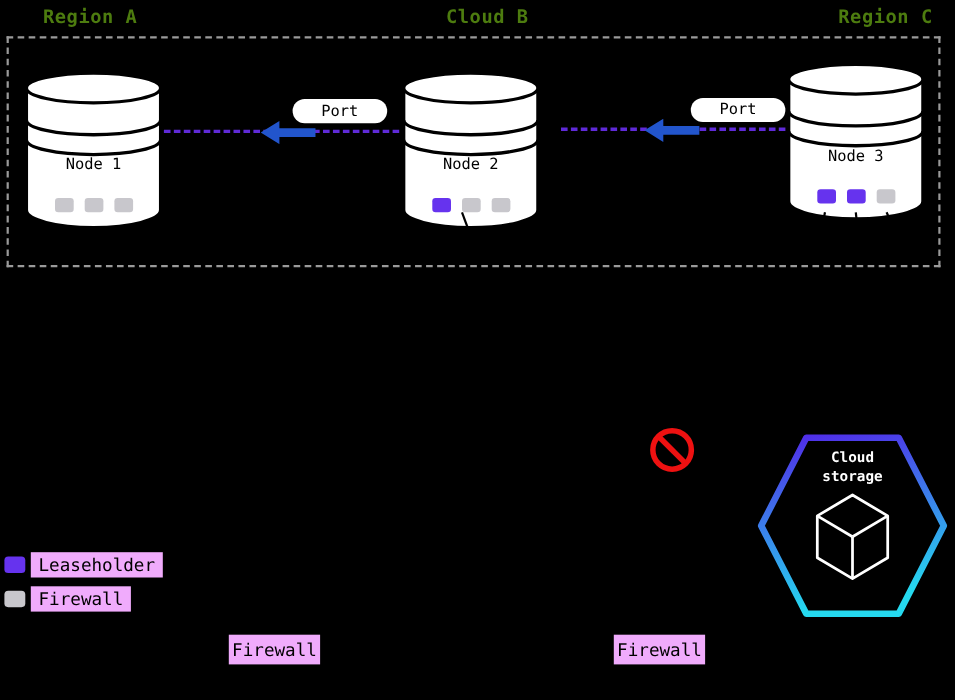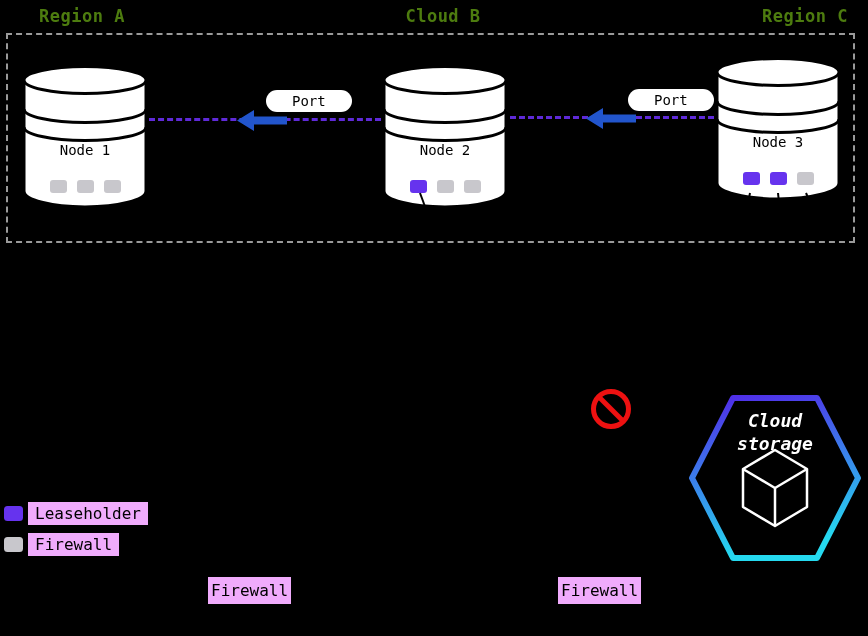--- a/index.html
+++ b/index.html
@@ -40,21 +40,21 @@
   .sq.replica { background:var(--replica,#c8c7cc); }
   .sq.leaseholder { background:var(--leaseholder,#6633ee); }
   .overlay { position:absolute; left:0; top:0; z-index:5; pointer-events:none; }
   
   .ban { position:absolute; left:588px; top:386px; z-index:6; }
   
   .hex-wrap { position:absolute; left:686px; top:392px; width:178px; height:172px; z-index:6; }
   .hex-wrap svg.hex { position:absolute; left:0; top:0; }
   .hex-label {
     position:absolute; left:49px; top:17px; width:80px; text-align:center;
-    color:#fff; font-size:18px; font-weight:bold; line-height:1.3;font-style:italic;
+    color:#fff; font-size:13px; font-weight:bold; line-height:1.3;
   }
   .cube { position:absolute; left:53px; top:56px; }
   
   .legend-swatch { position:absolute; width:19px; height:15px; border-radius:3.5px; z-index:6; }
   .legend-swatch.leaseholder { background:var(--leaseholder,#6633ee); }
   .legend-swatch.replica { background:var(--replica,#c8c7cc); }
   .legend-label, .firewall {
     position:absolute; background:#f0abfc; color:#000; font-size:16px;
     padding:2px 7px; white-space:nowrap; z-index:6;
   }
@@ -92,21 +92,21 @@
       <path d="M3,63 A61 13.5 0 0 0 125,63" fill="none" stroke="#000" stroke-width="3"></path>
     </svg>
     <div class="node-label">Node 1</div>
     <div class="squares">
       <span class="sq replica"></span>
       <span class="sq replica"></span>
       <span class="sq replica"></span>
     </div>
   </div>
 
-  <div class="node" style="left:381px; top:64px;">
+  <div class="node" style="left:364px; top:64px;">
     <svg class="cyl" width="128" height="146" viewBox="0 0 128 146">
       <path d="M3,16 L3,127 A61 16 0 0 0 125,127 L125,16" fill="#ffffff" stroke="#000" stroke-width="3"></path>
       <ellipse cx="64" cy="16" rx="61" ry="13.5" fill="#ffffff" stroke="#000" stroke-width="3"></ellipse>
       <path d="M3,45 A61 13.5 0 0 0 125,45" fill="none" stroke="#000" stroke-width="3"></path>
       <path d="M3,63 A61 13.5 0 0 0 125,63" fill="none" stroke="#000" stroke-width="3"></path>
     </svg>
     <div class="node-label">Node 2</div>
     <div class="squares">
       <span class="sq leaseholder"></span>
       <span class="sq replica"></span>

